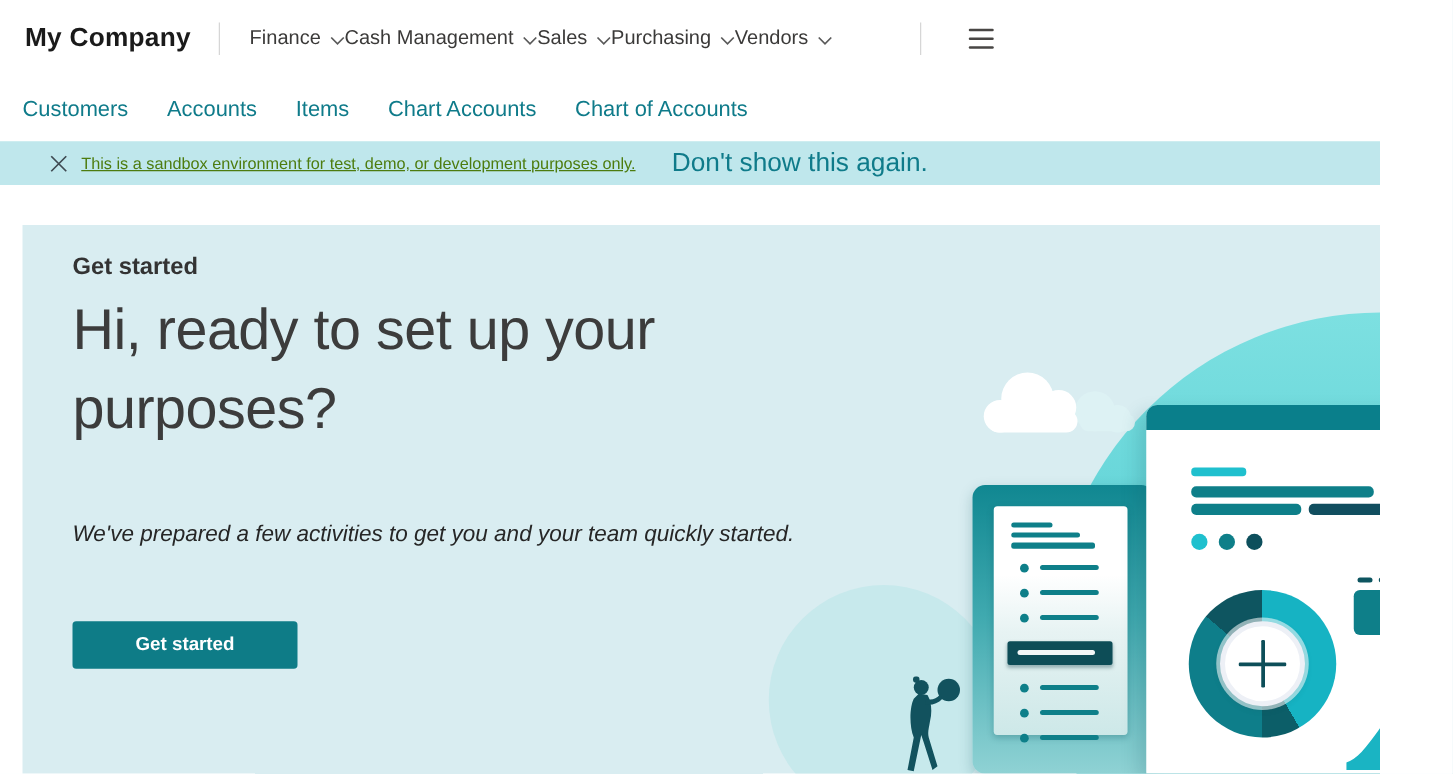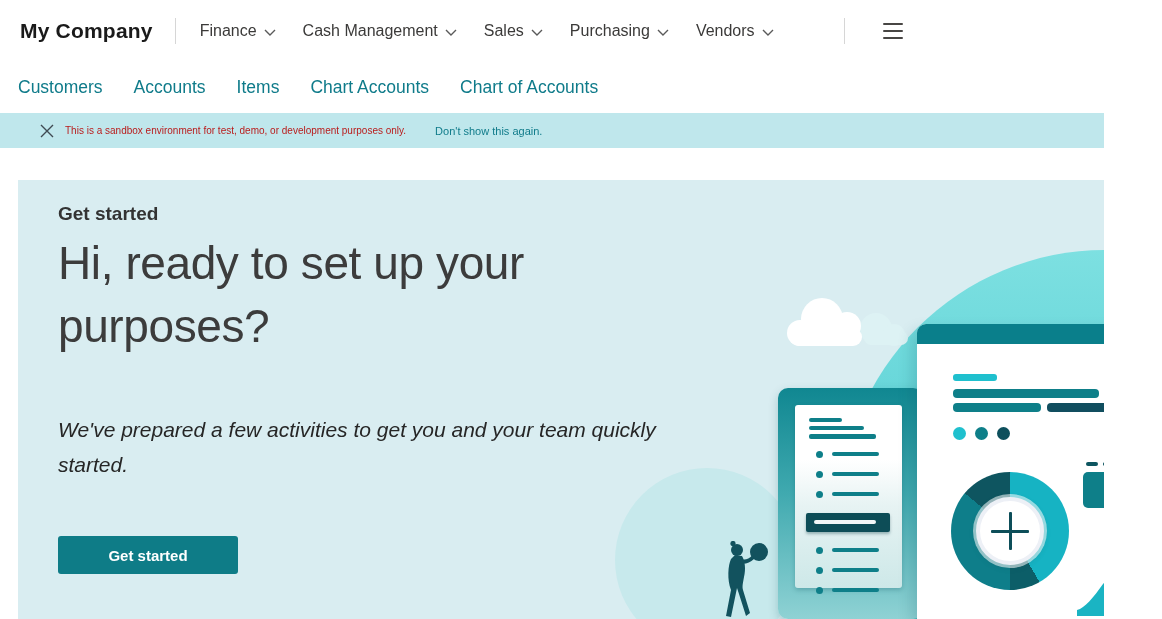--- a/index.html
+++ b/index.html
@@ -8,48 +8,48 @@
   }
   *{margin:0;padding:0;box-sizing:border-box;}
   html,body{background:#fff;}
   body{font-family:"Liberation Sans","DejaVu Sans",sans-serif;color:var(--ink);}
   .page{position:relative;width:1104px;height:619px;overflow:hidden;background:#fff;}
 
   
   .topbar{display:flex;align-items:center;height:62px;padding:0 20px;background:#fff;}
   .company{font-size:21px;font-weight:700;color:#1a1a1a;letter-spacing:.2px;cursor:pointer;}
   .vdiv{width:1px;height:26px;background:#d6d6d6;margin:0 24px 0 22px;}
-  .topnav{display:flex;align-items:center;gap:27px;}
+  .topnav{display:flex;align-items:center;}
   .topnav-item{display:flex;align-items:center;gap:7px;background:none;border:none;
     font-family:inherit;font-size:16px;color:#3b3a39;cursor:pointer;padding:2px 0;}
   .chev{margin-top:3px;}
   .vdiv2{width:1px;height:26px;background:#d6d6d6;margin-left:70px;}
   .hamburger{display:flex;flex-direction:column;gap:5px;background:none;border:none;
     cursor:pointer;margin-left:36px;padding:4px 2px;}
   .hamburger span{display:block;width:20px;height:2px;background:#484644;border-radius:1px;}
 
   
   .subnav{display:flex;align-items:center;gap:31px;height:51px;padding:0 18px;background:#fff;}
   .subnav a{font-size:17.5px;color:var(--link);text-decoration:none;cursor:pointer;}
 
   
   .banner{display:flex;align-items:center;height:35px;background:var(--banner-bg);padding:0 16px 0 38px;}
   .banner-close{background:none;border:none;cursor:pointer;display:flex;align-items:center;
     padding:2px;margin-right:9px;}
-  .banner-msg{font-size:10px;color:#b91c1c;}
-  .banner-link{font-size:11px;color:var(--link);text-decoration:none;margin-left:29px;cursor:pointer;}
+  .banner-msg{font-size:13px;color:#4d7c0f;text-decoration:underline;}
+  .banner-link{font-size:21px;color:var(--link);text-decoration:none;margin-left:29px;cursor:pointer;}
 
   
   .hero{position:relative;margin:32px 0 0 18px;width:1144px;height:439px;
     background:var(--hero-bg);overflow:hidden;}
   .hero-content{position:relative;z-index:5;padding:23px 0 0 40px;}
   .eyebrow{font-size:19px;font-weight:700;color:#333;}
   .headline{font-size:46px;font-weight:300;color:#3c3c3c;line-height:1.37;max-width:625px;
     margin-top:7px;letter-spacing:-.4px;}
-  .descr{font-size:21px;font-style:italic;color:#262626;line-height:1.65;max-width:648px;margin-top:55px;}
+  .descr{font-size:18px;font-style:italic;color:#262626;line-height:1.65;max-width:648px;margin-top:55px;}
   .cta{display:block;margin-top:54px;width:180px;height:38px;background:var(--accent);color:#fff;
     border:none;border-radius:3px;font-family:inherit;font-size:15px;font-weight:700;cursor:pointer;}
 
   
   .ill{position:absolute;}
   .soft-circle{left:597px;top:288px;width:184px;height:184px;border-radius:50%;
     background:#c7e9ec;}
   .big-circle{left:822px;top:70px;width:530px;height:530px;border-radius:50%;
     background:linear-gradient(180deg,#7de0e1 0%,#55ced3 52%,#2eb4bc 100%);}
   .cloud{left:762px;top:113px;}

